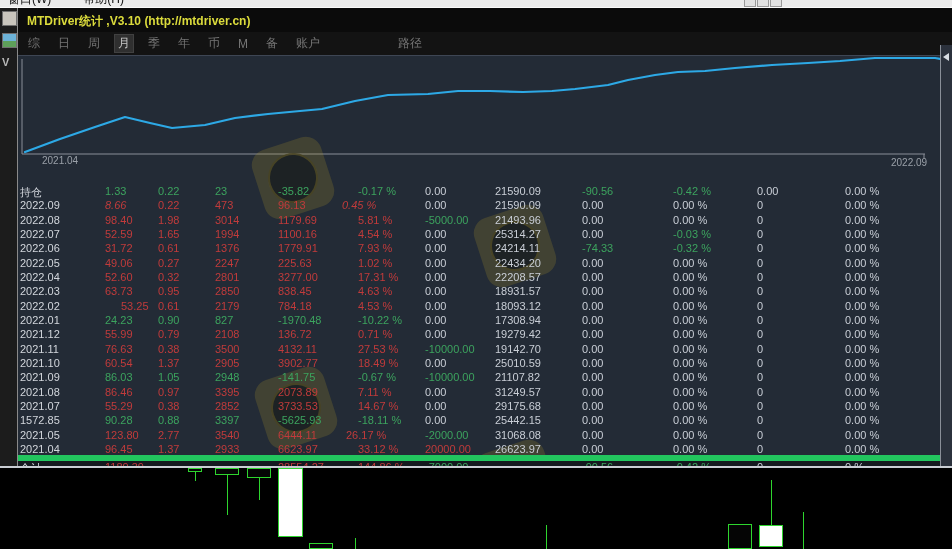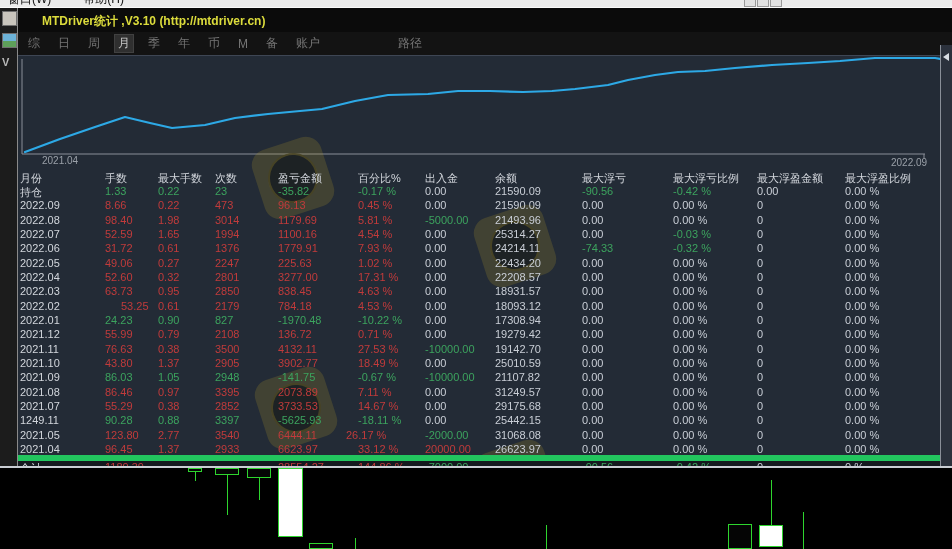--- a/index.html
+++ b/index.html
@@ -10,21 +10,21 @@
   #menubar{left:0;top:0;width:952px;height:7px;background:#ececec;border-bottom:1px solid #fbfbfb;overflow:hidden;}
   #menu-items{position:absolute;top:-9px;left:8px;display:flex;gap:32px;font-size:12px;color:#111;}
   .winbtn{position:absolute;top:-3px;width:10px;height:8px;border:1px solid #9a9a9a;background:#e2e2e2;}
   
   #sidebar{left:0;top:8px;width:17px;height:458px;background:#1c1c1c;border-right:1px solid #8a8a8a;}
   .side-icon{position:absolute;left:2px;width:13px;height:13px;background:#c9c5bd;border:1px solid #6f6f6f;}
   .side-icon.img{background:linear-gradient(#6db3d8 55%,#5ea05a 45%);}
   .side-icon.v{background:none;border:none;color:#b9b9b9;font-size:11px;font-weight:bold;}
   
   #titlebar{left:18px;top:8px;width:934px;height:24px;background:#0b0b0b;}
-  #title-text{position:absolute;left:24px;top:5px;font-size:12px;font-weight:bold;}
+  #title-text{position:absolute;left:9px;top:5px;font-size:12px;font-weight:bold;}
   #toolbar{left:18px;top:32px;width:934px;height:23px;background:#131313;display:flex;align-items:center;gap:10px;padding-left:6px;box-sizing:border-box;}
   .tbi{color:#757575;font-size:12px;padding:1px 4px;cursor:default;}
   .tbi.active{background:#2f2f2f;color:#c8c8c8;border:1px solid #404040;padding:0 3px;}
   .tbi.right{margin-left:60px;}
   
   #panel{left:18px;top:55px;width:922px;height:412px;background:#232b36;border-top:1px solid #3e4document;border-top:1px solid #3e4654;}
   #chart-svg{position:absolute;left:0;top:0;}
   .axis-label{position:absolute;font-size:10px;color:#9aa0a8;}
   
   .wm{position:absolute;width:72px;height:72px;border-radius:16px;background:rgba(173,152,42,.22);transform:rotate(-18deg);}
@@ -99,55 +99,41 @@
     </svg>
     <span class="axis-label" style="left:24px;top:99px">2021.04</span>
     <span class="axis-label" style="left:873px;top:101px">2022.09</span>
 
     <div class="wm" style="left:239px;top:86px"></div>
     <div class="wm" style="left:461px;top:154px"></div>
     <div class="wm" style="left:242px;top:316px"></div>
     <div class="wm" style="left:462px;top:389px"></div>
 
     <div id="stats-table">
-        <div class="trow hdr" style="top: 2px;">
-          <span class="cell rowlabel" style="left: 2px;">月份</span>
-          <span class="cell" style="left: 87px;">手数</span>
-          <span class="cell" style="left: 140px;">最大手数</span>
-          <span class="cell" style="left: 197px;">次数</span>
-          <span class="cell" style="left: 260px;">盈亏金额</span>
-          <span class="cell" style="left: 340px;">百分比%</span>
-          <span class="cell" style="left: 407px;">出入金</span>
-          <span class="cell" style="left: 477px;">余额</span>
-          <span class="cell" style="left: 564px;">最大浮亏</span>
-          <span class="cell" style="left: 655px;">最大浮亏比例</span>
-          <span class="cell" style="left: 739px;">最大浮盈金额</span>
-          <span class="cell" style="left: 827px;">最大浮盈比例</span>
-        </div>
         <div class="trow" style="top: 16px;">
           <span class="cell rowlabel" style="left: 2px;">持仓</span>
           <span class="cell c-g" style="left: 87px;">1.33</span>
           <span class="cell c-g" style="left: 140px;">0.22</span>
           <span class="cell c-g" style="left: 197px;">23</span>
           <span class="cell c-g" style="left: 260px;">-35.82</span>
           <span class="cell c-g" style="left: 340px;">-0.17 %</span>
           <span class="cell c-w" style="left: 407px;">0.00</span>
           <span class="cell c-w" style="left: 477px;">21590.09</span>
           <span class="cell c-g" style="left: 564px;">-90.56</span>
           <span class="cell c-g" style="left: 655px;">-0.42 %</span>
           <span class="cell c-w" style="left: 739px;">0.00</span>
           <span class="cell c-w" style="left: 827px;">0.00 %</span>
         </div>
         <div class="trow" style="top: 30.33px;">
           <span class="cell rowlabel" style="left: 2px;">2022.09</span>
-          <span class="cell c-r" style="left: 87px;">8.66</span>
+          <span class="cell c-r" style="left: 87px; font-style: italic;">8.66</span>
           <span class="cell c-r" style="left: 140px;">0.22</span>
           <span class="cell c-r" style="left: 197px;">473</span>
           <span class="cell c-r" style="left: 260px;">96.13</span>
-          <span class="cell c-r" style="left: 340px;">0.45 %</span>
+          <span class="cell c-r" style="left: 324px; font-style: italic;">0.45 %</span>
           <span class="cell c-w" style="left: 407px;">0.00</span>
           <span class="cell c-w" style="left: 477px;">21590.09</span>
           <span class="cell c-w" style="left: 564px;">0.00</span>
           <span class="cell c-w" style="left: 655px;">0.00 %</span>
           <span class="cell c-w" style="left: 739px;">0</span>
           <span class="cell c-w" style="left: 827px;">0.00 %</span>
         </div>
         <div class="trow" style="top: 44.66px;">
           <span class="cell rowlabel" style="left: 2px;">2022.08</span>
           <span class="cell c-r" style="left: 87px;">98.40</span>
@@ -283,21 +269,21 @@
           <span class="cell c-r" style="left: 340px;">27.53 %</span>
           <span class="cell c-g" style="left: 407px;">-10000.00</span>
           <span class="cell c-w" style="left: 477px;">19142.70</span>
           <span class="cell c-w" style="left: 564px;">0.00</span>
           <span class="cell c-w" style="left: 655px;">0.00 %</span>
           <span class="cell c-w" style="left: 739px;">0</span>
           <span class="cell c-w" style="left: 827px;">0.00 %</span>
         </div>
         <div class="trow" style="top: 187.96px;">
           <span class="cell rowlabel" style="left: 2px;">2021.10</span>
-          <span class="cell c-r" style="left: 87px;">43.80</span>
+          <span class="cell c-r" style="left: 87px;">60.54</span>
           <span class="cell c-r" style="left: 140px;">1.37</span>
           <span class="cell c-r" style="left: 197px;">2905</span>
           <span class="cell c-r" style="left: 260px;">3902.77</span>
           <span class="cell c-r" style="left: 340px;">18.49 %</span>
           <span class="cell c-w" style="left: 407px;">0.00</span>
           <span class="cell c-w" style="left: 477px;">25010.59</span>
           <span class="cell c-w" style="left: 564px;">0.00</span>
           <span class="cell c-w" style="left: 655px;">0.00 %</span>
           <span class="cell c-w" style="left: 739px;">0</span>
           <span class="cell c-w" style="left: 827px;">0.00 %</span>
@@ -338,21 +324,21 @@
           <span class="cell c-r" style="left: 260px;">3733.53</span>
           <span class="cell c-r" style="left: 340px;">14.67 %</span>
           <span class="cell c-w" style="left: 407px;">0.00</span>
           <span class="cell c-w" style="left: 477px;">29175.68</span>
           <span class="cell c-w" style="left: 564px;">0.00</span>
           <span class="cell c-w" style="left: 655px;">0.00 %</span>
           <span class="cell c-w" style="left: 739px;">0</span>
           <span class="cell c-w" style="left: 827px;">0.00 %</span>
         </div>
         <div class="trow" style="top: 245.28px;">
-          <span class="cell rowlabel" style="left: 2px;">1249.11</span>
+          <span class="cell rowlabel" style="left: 2px;">1572.85</span>
           <span class="cell c-g" style="left: 87px;">90.28</span>
           <span class="cell c-g" style="left: 140px;">0.88</span>
           <span class="cell c-g" style="left: 197px;">3397</span>
           <span class="cell c-g" style="left: 260px;">-5625.93</span>
           <span class="cell c-g" style="left: 340px;">-18.11 %</span>
           <span class="cell c-w" style="left: 407px;">0.00</span>
           <span class="cell c-w" style="left: 477px;">25442.15</span>
           <span class="cell c-w" style="left: 564px;">0.00</span>
           <span class="cell c-w" style="left: 655px;">0.00 %</span>
           <span class="cell c-w" style="left: 739px;">0</span>

